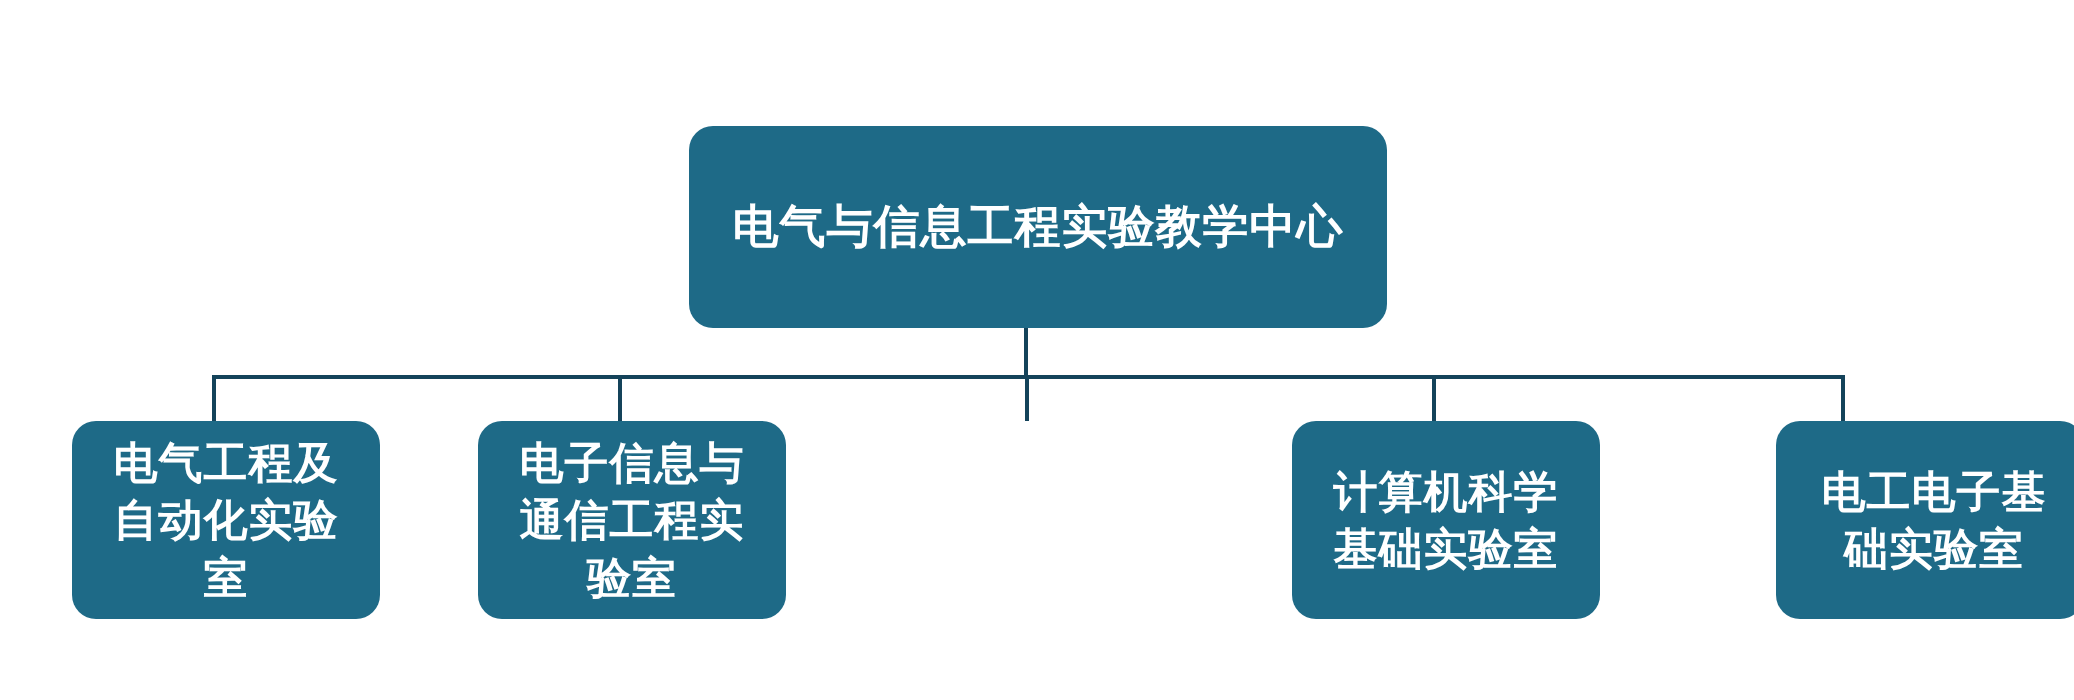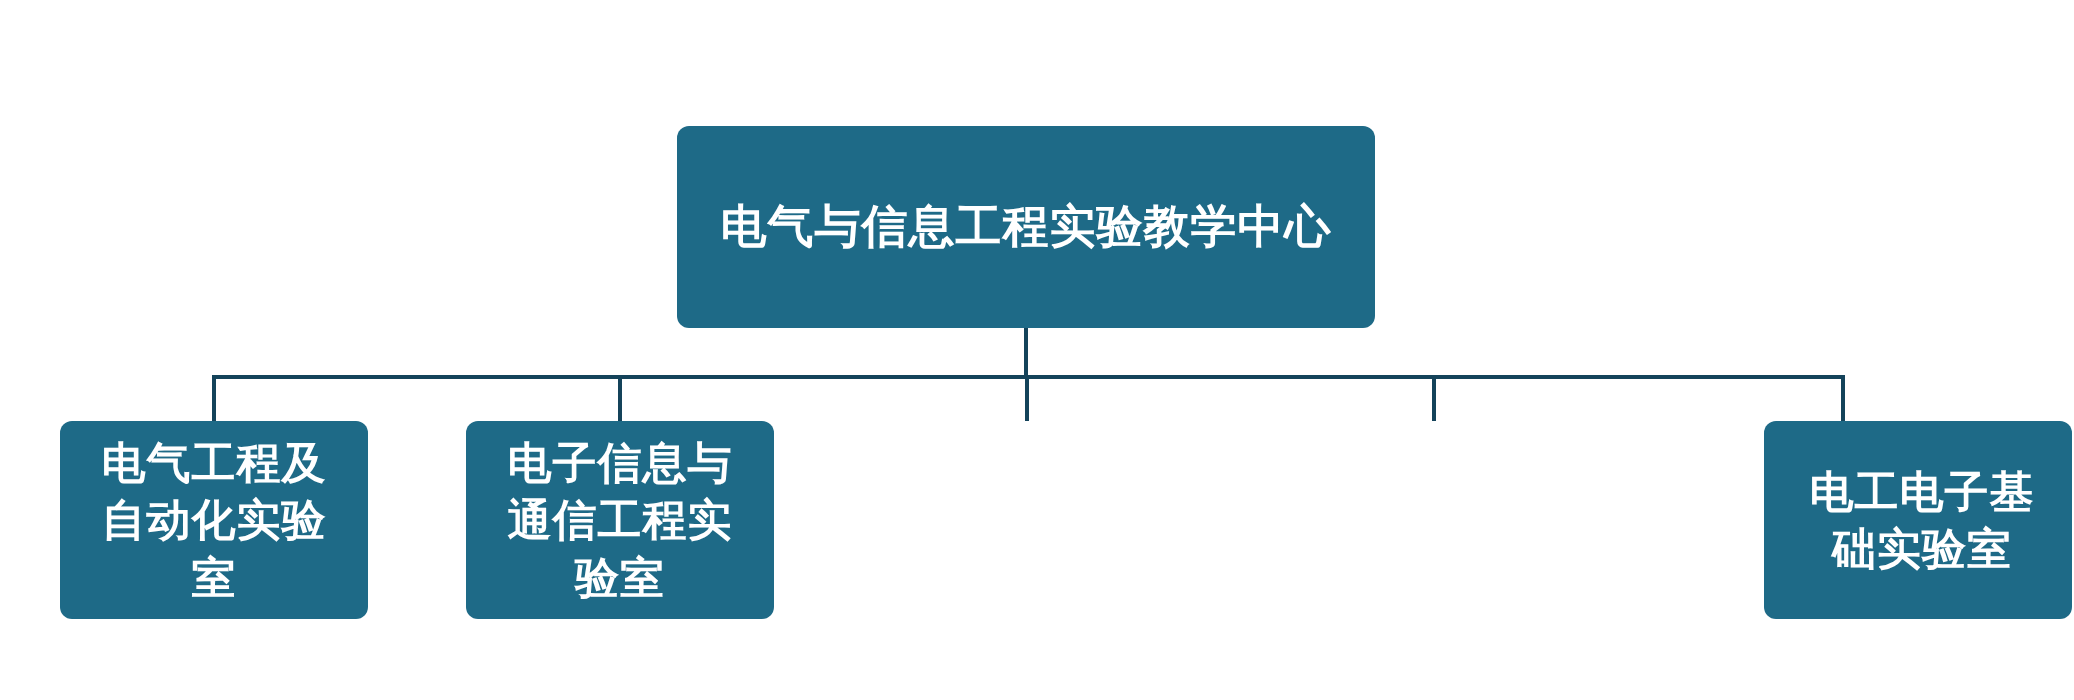--- a/index.html
+++ b/index.html
@@ -11,27 +11,28 @@
     width: 2074px;
     height: 700px;
     background: var(--bg, #ffffff);
     overflow: hidden;
   }
 
   .node {
     position: absolute;
     background: var(--node-fill, #1e6a87);
     color: var(--node-text, #ffffff);
-    border-radius: 12px;
+    border-radius: 24px;
     display: flex;
     align-items: center;
     justify-content: center;
     text-align: center;
     font-weight: 700;
     letter-spacing: 1px;
+    margin-left: 12px;
   }
 
   .root-node {
     left: 677px;
     top: 126px;
     width: 698px;
     height: 202px;
     font-size: 46px;
     padding: 0 20px;
   }
@@ -102,18 +103,21 @@
 
   <div class="node child-node child-2">
     <span>电子信息与通信工程实验室</span>
   </div>
 
   <div class="node child-node child-1">
     <span>电气工程及自动化实验室</span>
   </div>
 
 
+  <div class="node child-node child-4">
+    <span>计算机科学基础实验室</span>
+  </div>
 
   <div class="node child-node child-5">
     <span>电工电子基础实验室</span>
   </div>
 
 </div>
 
 </body></html>

